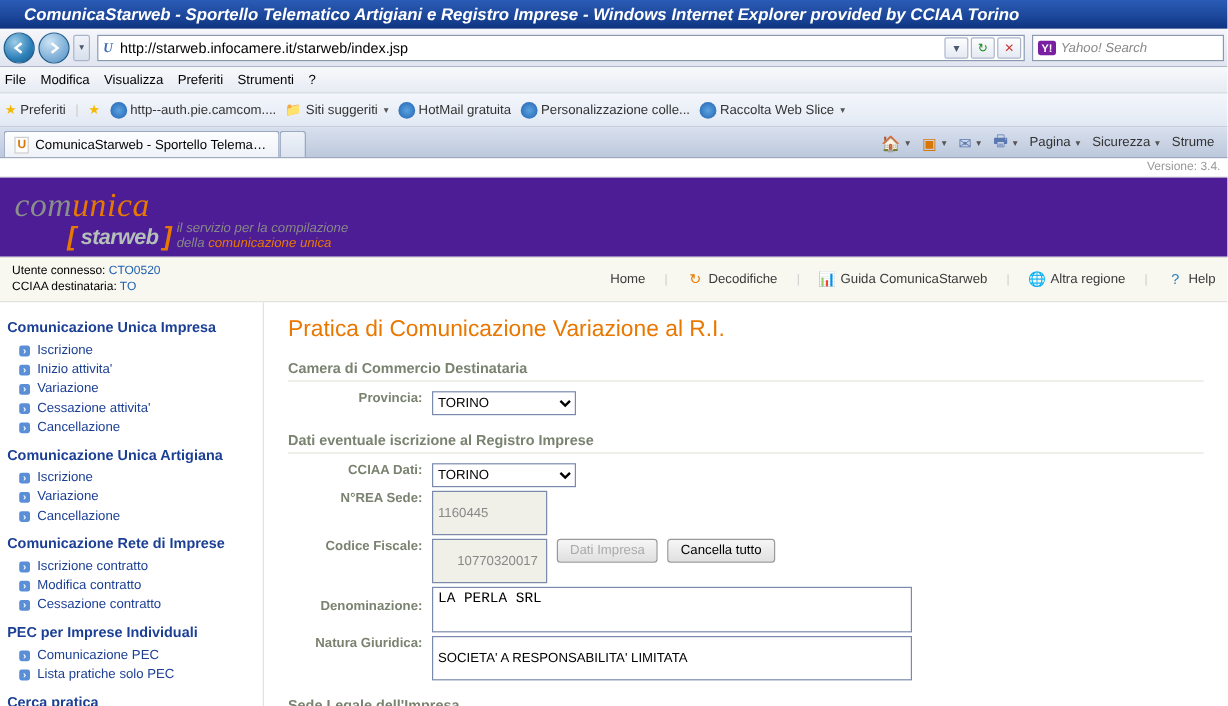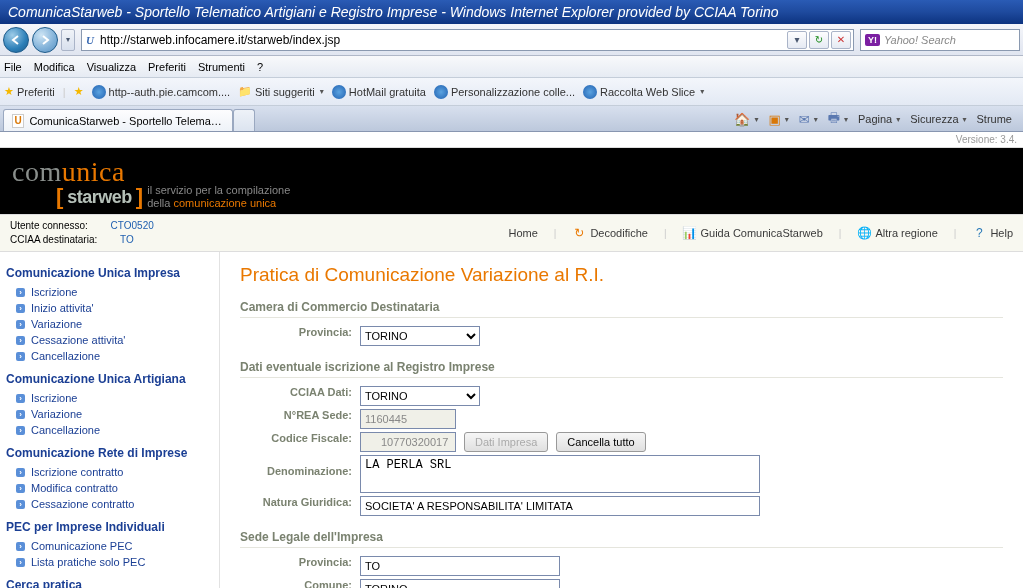--- a/index.html
+++ b/index.html
@@ -1,19 +1,19 @@
 <!DOCTYPE html>
 <html><head>
 <meta charset="utf-8">
 <style>
 * { box-sizing: border-box; margin: 0; padding: 0; }
 body { font-family: Tahoma, Arial, sans-serif; font-size: 11px; background: #fff; width: 1023px; overflow: hidden; }
 
 
-.titlebar { background: linear-gradient(to bottom, #2a5bb5 0%, #1e4a9e 50%, #0d3380 100%); color: #fff; font-weight: normal; font-style: italic; font-size: 14px; padding: 4px 8px; height: 24px; display: flex; align-items: center; }
+.titlebar { background: linear-gradient(to bottom, #2a5bb5 0%, #1e4a9e 50%, #0d3380 100%); color: #fff; font-weight: bold; font-style: italic; font-size: 14px; padding: 4px 20px; height: 24px; display: flex; align-items: center; }
 
 
 .navbar { background: linear-gradient(to bottom, #f5f6fa 0%, #e0e5f0 100%); border-bottom: 1px solid #b0b8c8; height: 32px; display: flex; align-items: center; padding: 0 3px; gap: 3px; }
 .navbtn { width: 26px; height: 26px; border-radius: 50%; background: radial-gradient(circle at 35% 30%, #9ecce8, #2c7fb8 60%, #1c5a8a); display: flex; align-items: center; justify-content: center; color: #fff; cursor: pointer; border: 1px solid #1c5a8a; }
 .navbtn-sm { width: 14px; height: 22px; background: linear-gradient(to bottom, #f0f3f8, #d8e0ee); border: 1px solid #aab4c8; border-radius: 2px; display: flex; align-items: center; justify-content: center; color: #4a5870; cursor: pointer; font-size: 8px; }
 .addr-wrap { flex: 1; display: flex; align-items: center; background: #fff; border: 1px solid #8a99b0; height: 22px; margin: 0 3px; }
 .addr-icon { padding: 0 4px; color: #3b6bb3; font-weight: bold; }
 .addr-input { flex: 1; border: none; outline: none; font-size: 12px; padding: 0 2px; }
 .addr-btns { display: flex; gap: 2px; margin-right: 2px; }
 .mini { width: 20px; height: 18px; border: 1px solid #aab4c8; background: linear-gradient(to bottom, #fdfdfe, #e5eaf3); border-radius: 2px; display: flex; align-items: center; justify-content: center; font-size: 10px; color: #4a5870; cursor: pointer; }
@@ -38,34 +38,34 @@
 .tab { background: linear-gradient(to bottom, #fdfdfe, #eef2f8); border: 1px solid #9aa8c0; border-bottom: none; border-radius: 3px 3px 0 0; height: 22px; padding: 0 8px; display: flex; align-items: center; gap: 5px; font-size: 11px; min-width: 220px; max-width: 230px; }
 .tab-logo { width: 14px; height: 14px; background: #fff; border: 1px solid #ccc; display: flex; align-items: center; justify-content: center; font-size: 10px; color: #d97706; font-weight: bold; }
 .newtab { width: 22px; min-width: 22px; justify-content: center; background: linear-gradient(to bottom, #eef2f8, #dce4f0); }
 .tab-spacer { flex: 1; }
 .cmdbar { display: flex; align-items: center; gap: 10px; padding: 0 8px; font-size: 11px; color: #333; height: 24px; }
 .cmd { display: flex; align-items: center; gap: 2px; cursor: pointer; }
 .cmd-icon { font-size: 13px; color: #5a78b0; }
 .version { text-align: right; font-size: 10px; color: #999; padding: 2px 6px; background: #fff; border-bottom: 1px solid #ddd; }
 
 
-.app-header { padding: 8px 12px 4px; background: #000000;}
+.app-header { padding: 8px 12px 4px; background: #4c1d95; font-style: italic;}
 .logo-cm { font-family: Georgia, serif; font-size: 28px; letter-spacing: 0.5px; }
 .lg-gray { color: #8a8f8c; }
 .lg-or { color: #e97800; }
 .tag-row { display: flex; align-items: center; gap: 4px; margin-top: -4px; margin-left: 44px; }
 .brkt { color: #e97800; font-size: 22px; font-weight: bold; }
 .starweb { font-family: Arial; font-size: 18px; color: #b5c0b8; font-weight: bold; letter-spacing: -0.5px; }
 .tagline { color: #888; font-size: 11px; line-height: 1.2; }
 .tag-or { color: #e97800; }
 
 
 .sess-row { background: #f8f8f0; border-top: 1px solid #ddd; border-bottom: 1px solid #ddd; display: flex; align-items: center; padding: 4px 10px; font-size: 10px; }
 .sess-left { flex: 1; line-height: 1.4; }
-.sess-left a { color: #2060b0; text-decoration: none; margin-left: 20px; }
+.sess-left a { color: #2060b0; text-decoration: none; }
 .sess-right { display: flex; gap: 16px; align-items: center; }
 .sess-link { display: flex; align-items: center; gap: 4px; color: #3a3a3a; cursor: pointer; font-size: 11px; }
 .sess-icn { width: 14px; height: 14px; display: flex; align-items: center; justify-content: center; font-size: 12px; }
 .ic-dec { color: #e97800; }
 .ic-guide { color: #4a7cb8; }
 .ic-reg { color: #2a8a4a; }
 .ic-help { color: #2a7ab8; }
 
 
 .layout { display: flex; background: #fff; }
@@ -74,21 +74,21 @@
 .sb-head:first-child { margin-top: 4px; }
 .sb-item { display: flex; align-items: center; gap: 6px; padding: 2px 4px 2px 14px; color: #1b3f94; font-size: 11px; cursor: pointer; }
 .sb-bullet { width: 9px; height: 9px; background: #5a8fd8; border-radius: 2px; display: flex; align-items: center; justify-content: center; color: #fff; font-size: 8px; font-weight: bold; }
 
 .main { flex: 1; padding: 12px 20px; }
 .page-title { font-size: 19px; color: #e97800; margin-bottom: 10px; font-weight: normal; }
 .sec-title { font-size: 12px; font-weight: bold; color: #7a8270; margin: 14px 0 8px; border-bottom: 1px solid #e5e5dd; padding-bottom: 3px; }
 
 .frow { display: flex; align-items: flex-start; margin: 3px 0; }
 .flabel { width: 120px; text-align: right; font-size: 11px; font-weight: bold; color: #7a8270; padding-right: 8px; }
-.finput { border: 1px solid #7a8aac; padding: 2px 4px; font-size: 11px; font-family: inherit; height: 20px; }
+.finput { border: 1px solid #7a8aac; padding: 2px 4px; font-size: 11px; font-family: inherit; height: 37px; }
 .finput:disabled, .finput.ro { background: #f0f0e8; color: #888; }
 .fsel { border: 1px solid #7a8aac; font-size: 11px; height: 20px; background: #fff; }
 .denom { width: 400px; height: 38px; font-family: 'Courier New', monospace; font-size: 12px; resize: none; }
 .fbtn { border: 1px solid #999; background: linear-gradient(to bottom, #f6f6f6, #e0e0e0); padding: 2px 10px; font-size: 11px; border-radius: 3px; cursor: pointer; margin-left: 8px; height: 20px; }
 .fbtn:disabled { color: #aaa; }
 
 svg { display: block; }
 </style>
 </head>
 <body>

